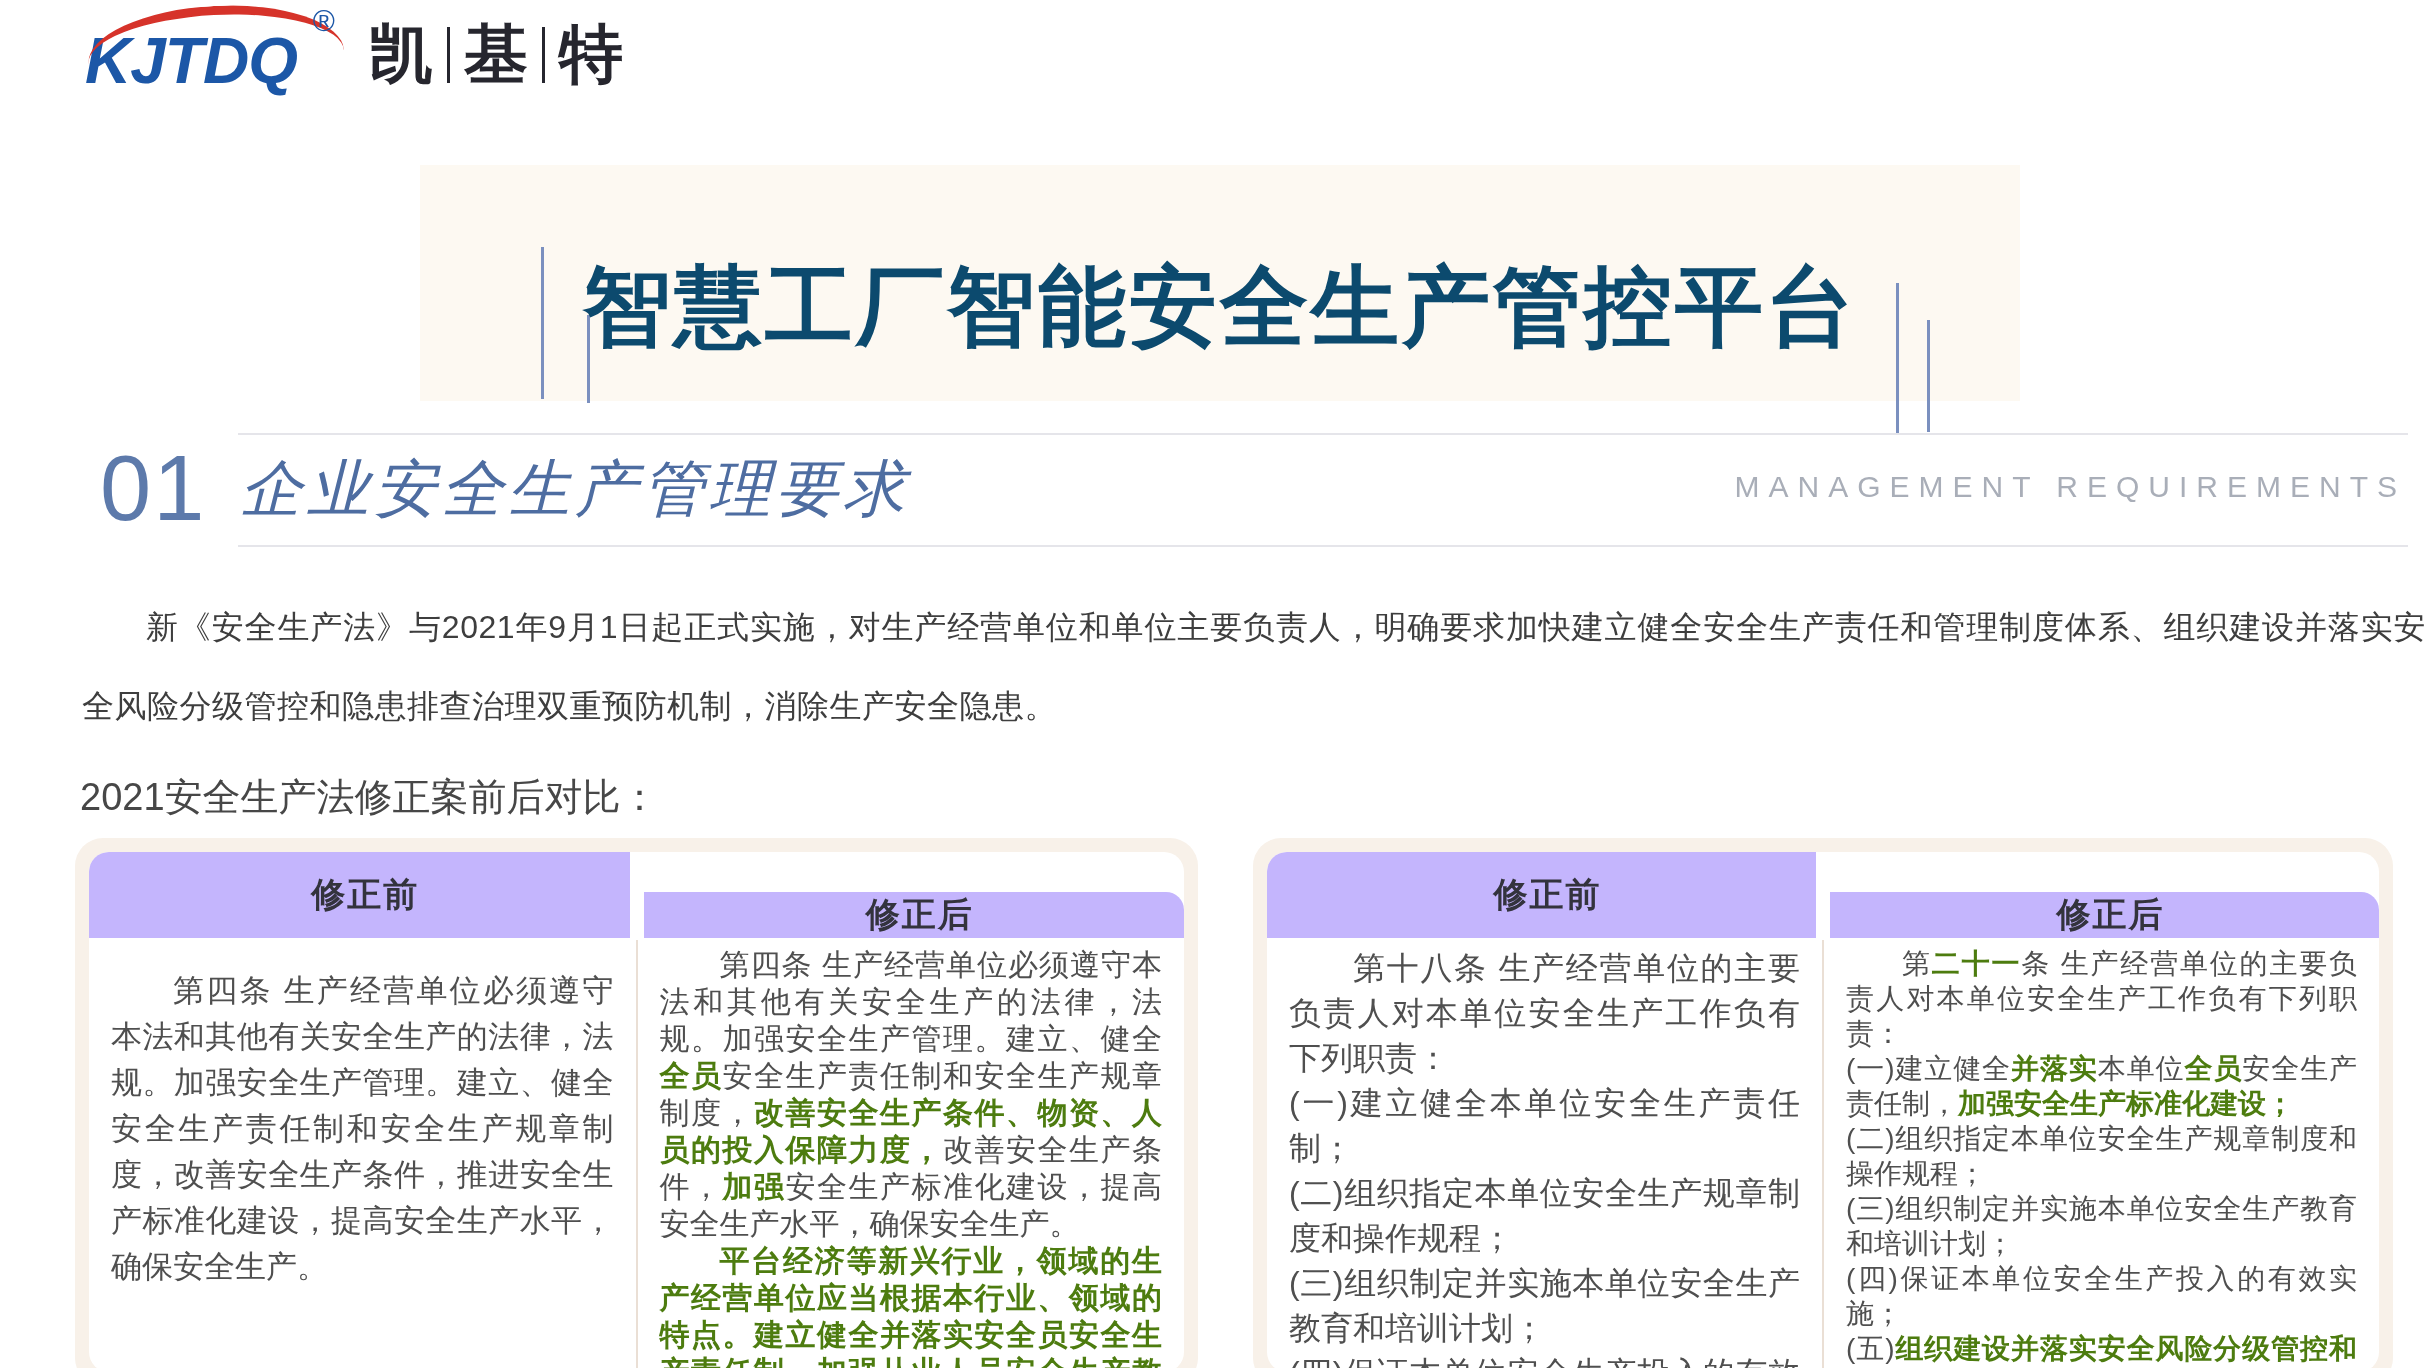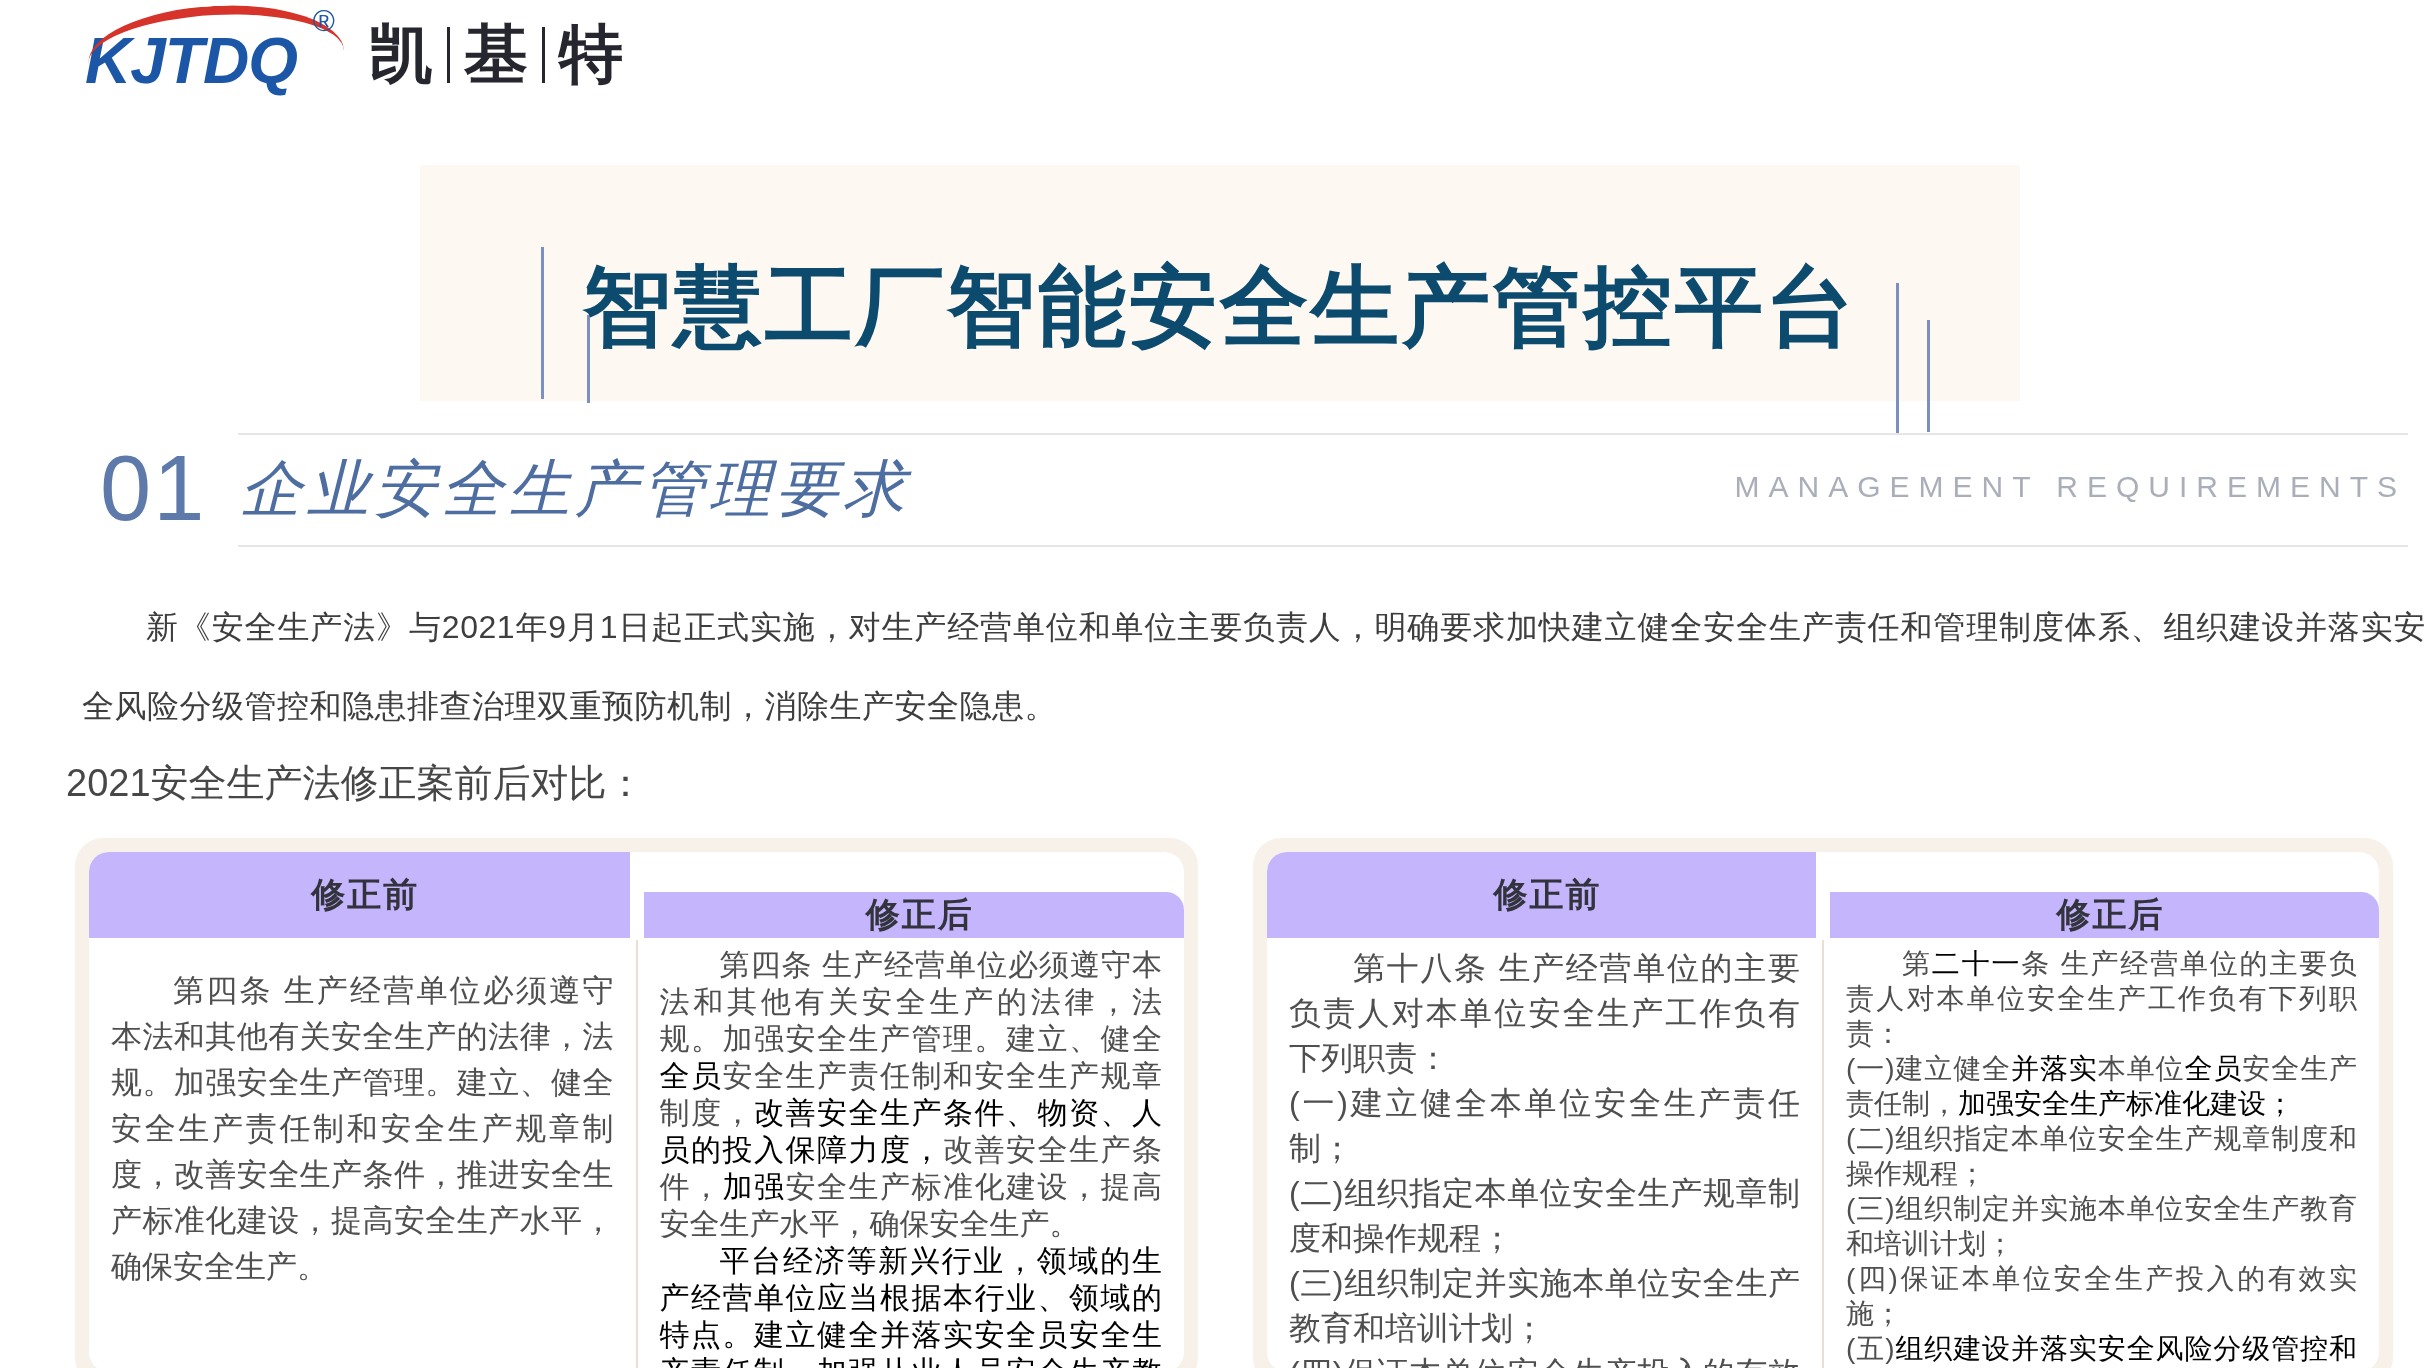--- a/index.html
+++ b/index.html
@@ -35,39 +35,39 @@
            color:#5d7aab;line-height:1;letter-spacing:2px;}
   .sec-title{position:absolute;left:240px;top:452px;margin:0;font-size:62px;font-weight:500;
              color:#4e6da1;letter-spacing:5px;line-height:1.2;font-style:italic;}
   .sec-sub{position:absolute;right:26px;top:470px;font-size:30px;font-weight:300;
            color:#a9aeb8;letter-spacing:9px;white-space:nowrap;}
 
   
   .intro{position:absolute;left:66px;width:2344px;top:572px;margin:16px;
          font-size:32px;line-height:79px;color:#3e3e3e;text-indent:2em;
          text-align:justify;letter-spacing:0.5px;}
-  .compare-label{position:absolute;left:66px;top:758px;margin:0;font-size:38px;color:#474747;text-align:right;}
+  .compare-label{position:absolute;left:66px;top:758px;margin:14px;font-size:38px;color:#474747;text-align:right;}
 
   
   .ctable{position:absolute;top:838px;height:548px;background:#f8f1e9;border-radius:28px;
           padding:14px;box-sizing:border-box;}
   .t1{left:75px;width:1123px;}
   .t2{left:1253px;width:1140px;}
   .inner{height:100%;background:#ffffff;border-radius:20px;display:flex;flex-direction:column;overflow:hidden;}
   .thead{display:flex;gap:14px;flex:0 0 58px;}
   .th{flex:1;background:#c4b5fd;color:#33333d;font-size:34px;font-weight:700;letter-spacing:2px;
       display:flex;align-items:center;justify-content:center;padding-left:12px;}
   .th:first-child{border-top-left-radius:18px;}
   .th:last-child{border-top-right-radius:18px;margin-top:40px;}
   .tbody{flex:1;display:flex;min-height:0;}
   .cell{flex:1;padding:8px 22px 0;color:#4f4f4f;display:flex;flex-direction:column;overflow:hidden;}
   .vdiv{flex:0 0 2px;background:#eadfd5;margin-top:2px;}
   .cell p{margin:0;text-align:justify;}
   .cell p.indent{text-indent:2em;}
-  .accent{color:#000000;}
+  .accent{color:#4d7c0f;font-weight:bold;}
   .t1 .c-before{font-size:31px;line-height:46px;justify-content:center;padding-bottom:60px;}
   .t1 .c-after{font-size:30px;line-height:37px;}
   .t2 .c-before{font-size:32px;line-height:45px;}
   .t2 .c-after{font-size:28px;line-height:35px;}
 </style>
 </head>
 <body>
 
 <div class="page">
 

